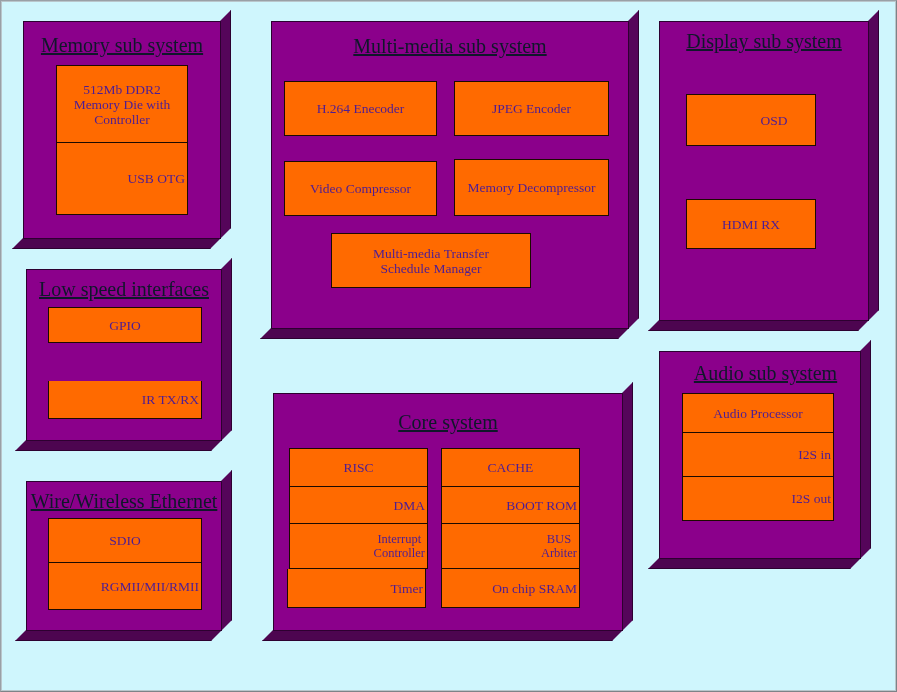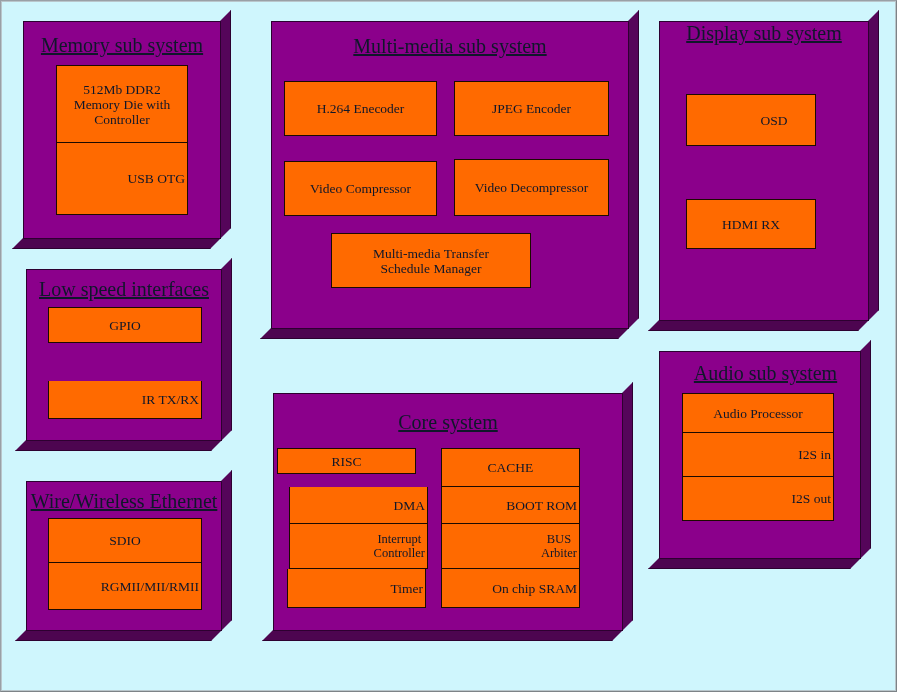--- a/index.html
+++ b/index.html
@@ -82,21 +82,21 @@
     white-space: nowrap;
     text-decoration: underline;
   }
 
   
   .cell {
     position: absolute;
     box-sizing: border-box;
     background: #ff6a00;
     border: 1px solid #1c0a00;
-    color: #0f172a;
+    color: #4c1d95;
     font-size: 13.5px;
     line-height: 15px;
     display: flex;
     align-items: center;
     justify-content: center;
     text-align: center;
     padding: 0 2px;
     overflow: hidden;
   }
   .cell.small { font-size: 12.5px; line-height: 14px; }
@@ -159,35 +159,35 @@
     <div class="cell" style="left:13px; top:60px; width:153px; height:55px;">
       <span class="cell-text">H.264 Enecoder</span>
     </div>
     <div class="cell" style="left:13px; top:140px; width:153px; height:55px;">
       <span class="cell-text">Video Compressor</span>
     </div>
     <div class="cell" style="left:183px; top:60px; width:155px; height:55px;">
       <span class="cell-text">JPEG Encoder</span>
     </div>
     <div class="cell" style="left:183px; top:138px; width:155px; height:57px;">
-      <span class="cell-text">Video Decompressor</span>
+      <span class="cell-text">Memory Decompressor</span>
     </div>
     <div class="cell" style="left:60px; top:212px; width:200px; height:55px;">
       <span class="cell-text">Multi-media  Transfer
 Schedule Manager</span>
     </div>
   </div>
 
   <div class="block" style="left:272px; top:392px; width:350px; height:238px;">
     <div class="face-right"></div>
     <div class="face-bottom"></div>
     <div class="face-top"></div>
     <div class="block-title" style="top:21px;">Core system</div>
 
-    <div class="cell" style="left:4px; top:55px; width:139px; height:26px;">
+    <div class="cell" style="left:16px; top:55px; width:139px; height:39px;">
       <span class="cell-text">RISC</span>
     </div>
     <div class="cell stacked-below" style="left:16px; top:94px; width:139px; height:37px;">
       <span class="cell-text">DMA</span>
     </div>
     <div class="cell stacked-below small" style="left:16px; top:131px; width:139px; height:45px;">
       <span class="cell-text">Interrupt
 Controller</span>
     </div>
     <div class="cell stacked-below" style="left:14px; top:176px; width:139px; height:39px;">
@@ -206,21 +206,21 @@
     </div>
     <div class="cell stacked-below" style="left:168px; top:176px; width:139px; height:39px;">
       <span class="cell-text">On chip SRAM</span>
     </div>
   </div>
 
   <div class="block" style="left:658px; top:20px; width:210px; height:300px;">
     <div class="face-right"></div>
     <div class="face-bottom"></div>
     <div class="face-top"></div>
-    <div class="block-title" style="top:4px;">Display sub system</div>
+    <div class="block-title" style="top:12px;">Display sub system</div>
     <div class="cell" style="left:27px; top:73px; width:130px; height:52px;padding-left:48px;">
       <span class="cell-text">OSD</span>
     </div>
     <div class="cell" style="left:27px; top:178px; width:130px; height:50px;">
       <span class="cell-text">HDMI RX</span>
     </div>
   </div>
 
   <div class="block" style="left:658px; top:350px; width:202px; height:208px;">
     <div class="face-right"></div>

